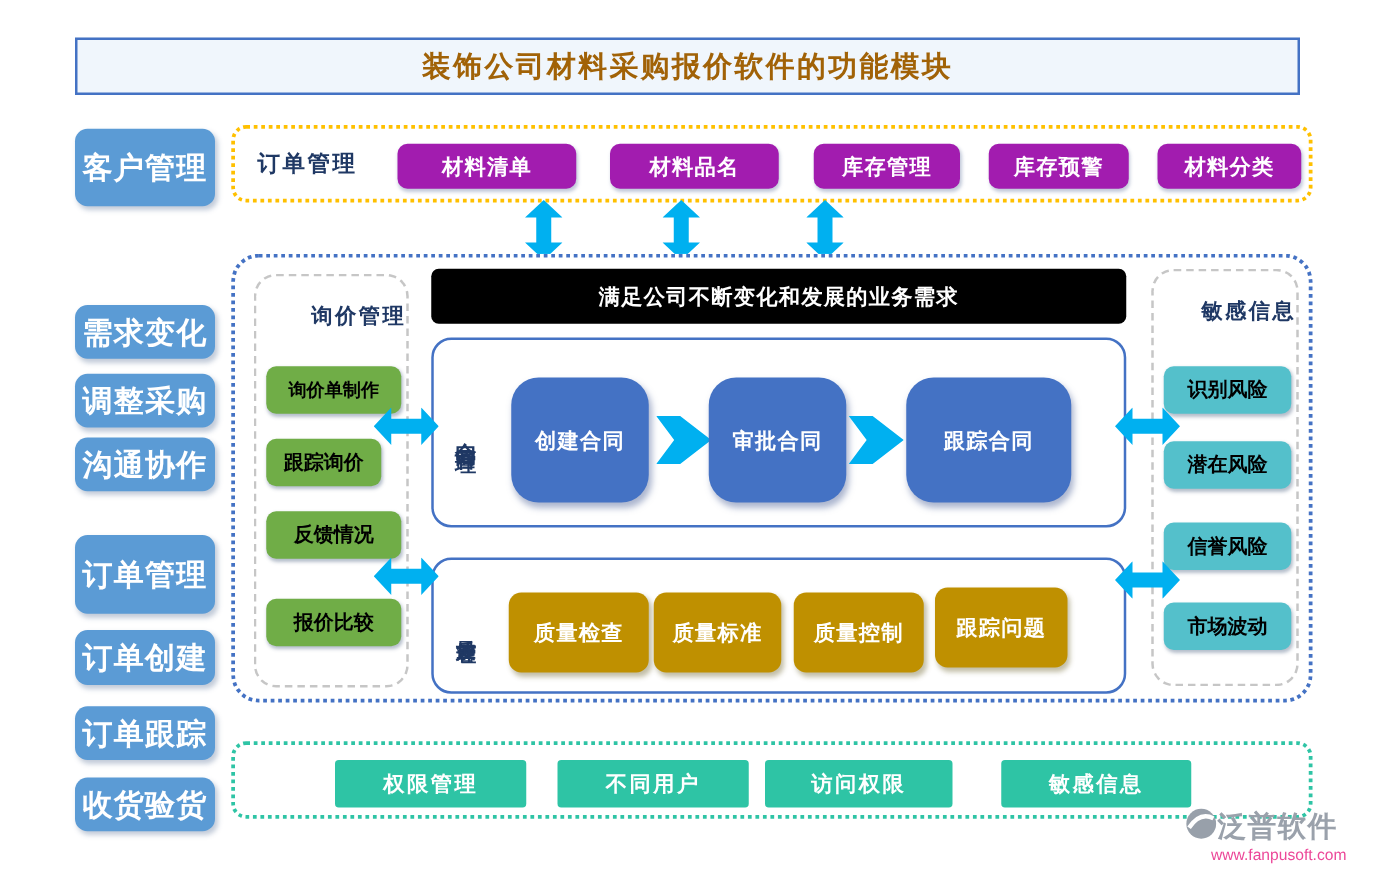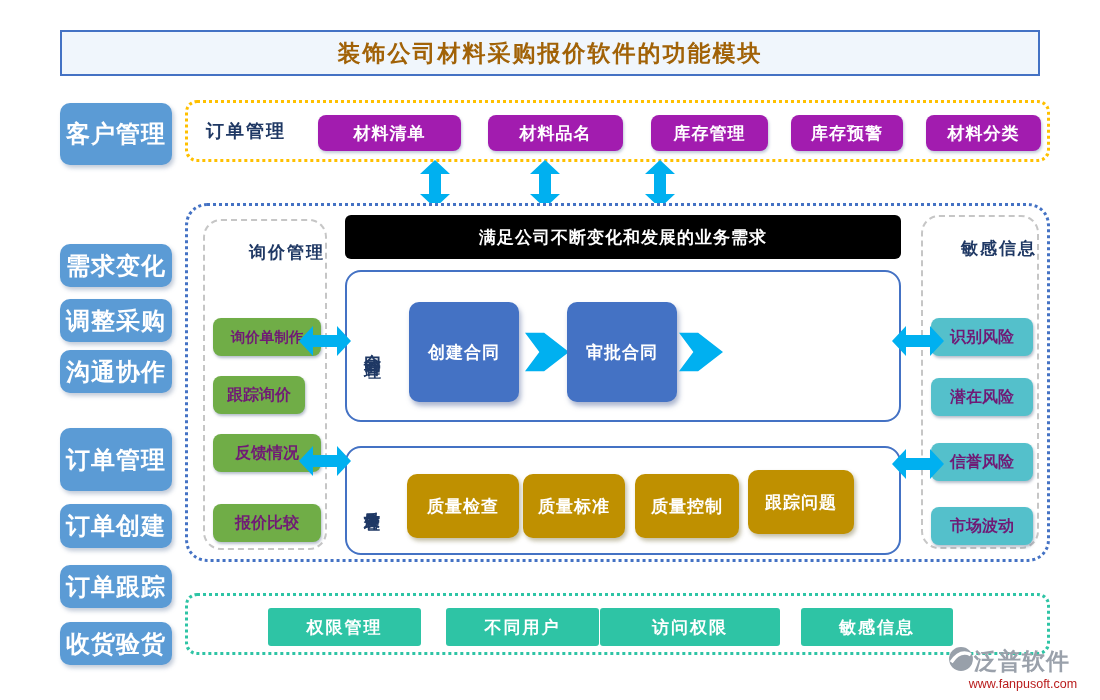--- a/index.html
+++ b/index.html
@@ -20,49 +20,49 @@
   .sec-perm { left:185px; top:593px; width:865px; height:62px; border:3px dotted #2ec4a5; border-radius:12px; }
 
   .sec-label { color:#1f3864; font-weight:bold; font-size:18px; letter-spacing:2px; }
   .mat-label { position:absolute; left:18px; top:50%; transform:translateY(-50%); }
   .mat-btn { position:absolute; top:12px; height:36px; background:#a21caf; color:#fff; border-radius:8px;
     display:flex; align-items:center; justify-content:center; font-size:17px; font-weight:bold;
     box-shadow:1px 2px 3px rgba(100,120,160,.4); letter-spacing:1px; }
 
   .dash-box { position:absolute; border:2px dashed #c6c6c6; border-radius:18px; background:#fff; }
   .dash-label { position:absolute; top:20px; width:100%; text-align:right; font-size:17px; }
-  .pill { position:absolute; color:#701a75; font-weight:bold; display:flex; align-items:center; justify-content:center;
-    border-radius:8px; box-shadow:1px 2px 3px rgba(90,110,140,.45);margin-top:25px; }
+  .pill { position:absolute; color:#000000; font-weight:bold; display:flex; align-items:center; justify-content:center;
+    border-radius:8px; box-shadow:1px 2px 3px rgba(90,110,140,.45); }
   .green { background:#70ad47; }
   .teal  { background:#54c0cb; }
 
   .banner { position:absolute; left:157px; top:9px; width:556px; height:44px; background:#000000;
     border-radius:6px; display:flex; align-items:center; justify-content:center;
     color:#fff; font-weight:bold; font-size:17px; letter-spacing:1px; }
 
   .frame { position:absolute; left:157px; width:556px; background:#fff; border:2px solid #4472c4; border-radius:16px; }
   .vlabel { position:absolute; left:14px; top:50%; transform:translateY(-50%);
     writing-mode:vertical-lr; text-orientation:upright; color:#1f3864; font-weight:bold; font-size:17px; letter-spacing:3px; }
-  .flow-node { position:absolute; background:#4472c4; color:#fff; border-radius:10px;
+  .flow-node { position:absolute; background:#4472c4; color:#fff; border-radius:22px;
     display:flex; align-items:center; justify-content:center; font-size:17px; font-weight:bold;
     box-shadow:2px 4px 5px rgba(90,110,160,.5); letter-spacing:1px; }
   .gold-node { position:absolute; background:#bf9000; color:#fff; border-radius:10px;
     display:flex; align-items:center; justify-content:center; font-size:17px; font-weight:bold;
     box-shadow:2px 3px 4px rgba(120,110,60,.45); letter-spacing:1px; }
 
   .perm-btn { position:absolute; top:12px; height:38px; background:#2ec4a5; color:#fff; border-radius:3px;
     display:flex; align-items:center; justify-content:center; font-size:17px; font-weight:bold; letter-spacing:2px; }
 
   .arrow { position:absolute; }
   .arrow svg { display:block; }
 
   .brandmark { position:absolute; left:948px; top:646px; width:150px; z-index:5; }
   .brand-row { display:flex; gap:0; }
   .brand-name { color:#9aa1ab; font-size:23px; font-weight:bold; letter-spacing:1px; }
-  .brand-url { color:#b91c1c; font-size:12.5px; margin-top:0px; text-align:center; }
+  .brand-url { color:#ec4899; font-size:12.5px; margin-top:0px; text-align:center; }
 </style>
 </head>
 <body>
 
 <div class="canvas">
 
   <div class="title-box">装饰公司材料采购报价软件的功能模块</div>
 
   <div class="side-btn" style="top:103px;height:62px">客户管理</div>
   <div class="side-btn" style="top:244px;height:43px">需求变化</div>
@@ -117,20 +117,21 @@
         <svg width="44" height="40" viewBox="0 0 46 40">
             <polygon points="0,0 20,0 46,20 20,40 0,40 15,20" fill="#00b0f0"></polygon>
           </svg>
       </div>
       <div class="flow-node" style="left:220px;top:30px;width:110px;height:100px">审批合同</div>
       <div class="arrow" style="left:332px;top:60px">
         <svg width="44" height="40" viewBox="0 0 46 40">
             <polygon points="0,0 20,0 46,20 20,40 0,40 15,20" fill="#00b0f0"></polygon>
           </svg>
       </div>
+      <div class="flow-node" style="left:378px;top:30px;width:132px;height:100px">跟踪合同</div>
     </div>
 
     <div class="frame" style="top:240px;height:109px">
       <div class="vlabel" style="font-size:16px;letter-spacing:1px">质量管理</div>
       <div class="gold-node" style="left:60px;top:26px;width:112px;height:64px">质量检查</div>
       <div class="gold-node" style="left:176px;top:26px;width:102px;height:64px">质量标准</div>
       <div class="gold-node" style="left:288px;top:26px;width:104px;height:64px">质量控制</div>
       <div class="gold-node" style="left:401px;top:22px;width:106px;height:64px">跟踪问题</div>
     </div>
 
@@ -160,21 +161,21 @@
     <div class="arrow" style="left:704px;top:243px">
       <svg width="52" height="30" viewBox="0 0 52 30">
           <polygon points="0,15 14,0 14,9 38,9 38,0 52,15 38,30 38,21 14,21 14,30" fill="#00b0f0"></polygon>
         </svg>
     </div>
   </div>
 
   <div class="sec sec-perm">
     <div class="perm-btn" style="left:80px;width:153px">权限管理</div>
     <div class="perm-btn" style="left:258px;width:153px">不同用户</div>
-    <div class="perm-btn" style="left:412px;width:180px">访问权限</div>
+    <div class="perm-btn" style="left:424px;width:150px">访问权限</div>
     <div class="perm-btn" style="left:613px;width:152px">敏感信息</div>
   </div>
 
   <div class="brandmark">
     <div class="brand-row">
       <span>
         <svg width="26" height="26" viewBox="0 0 24 24">
             <circle cx="12" cy="12" r="11" fill="#98a0aa"></circle>
             <path d="M3 15 Q11 3 21 8" stroke="#ffffff" stroke-width="3.2" fill="none"></path>
           </svg>

